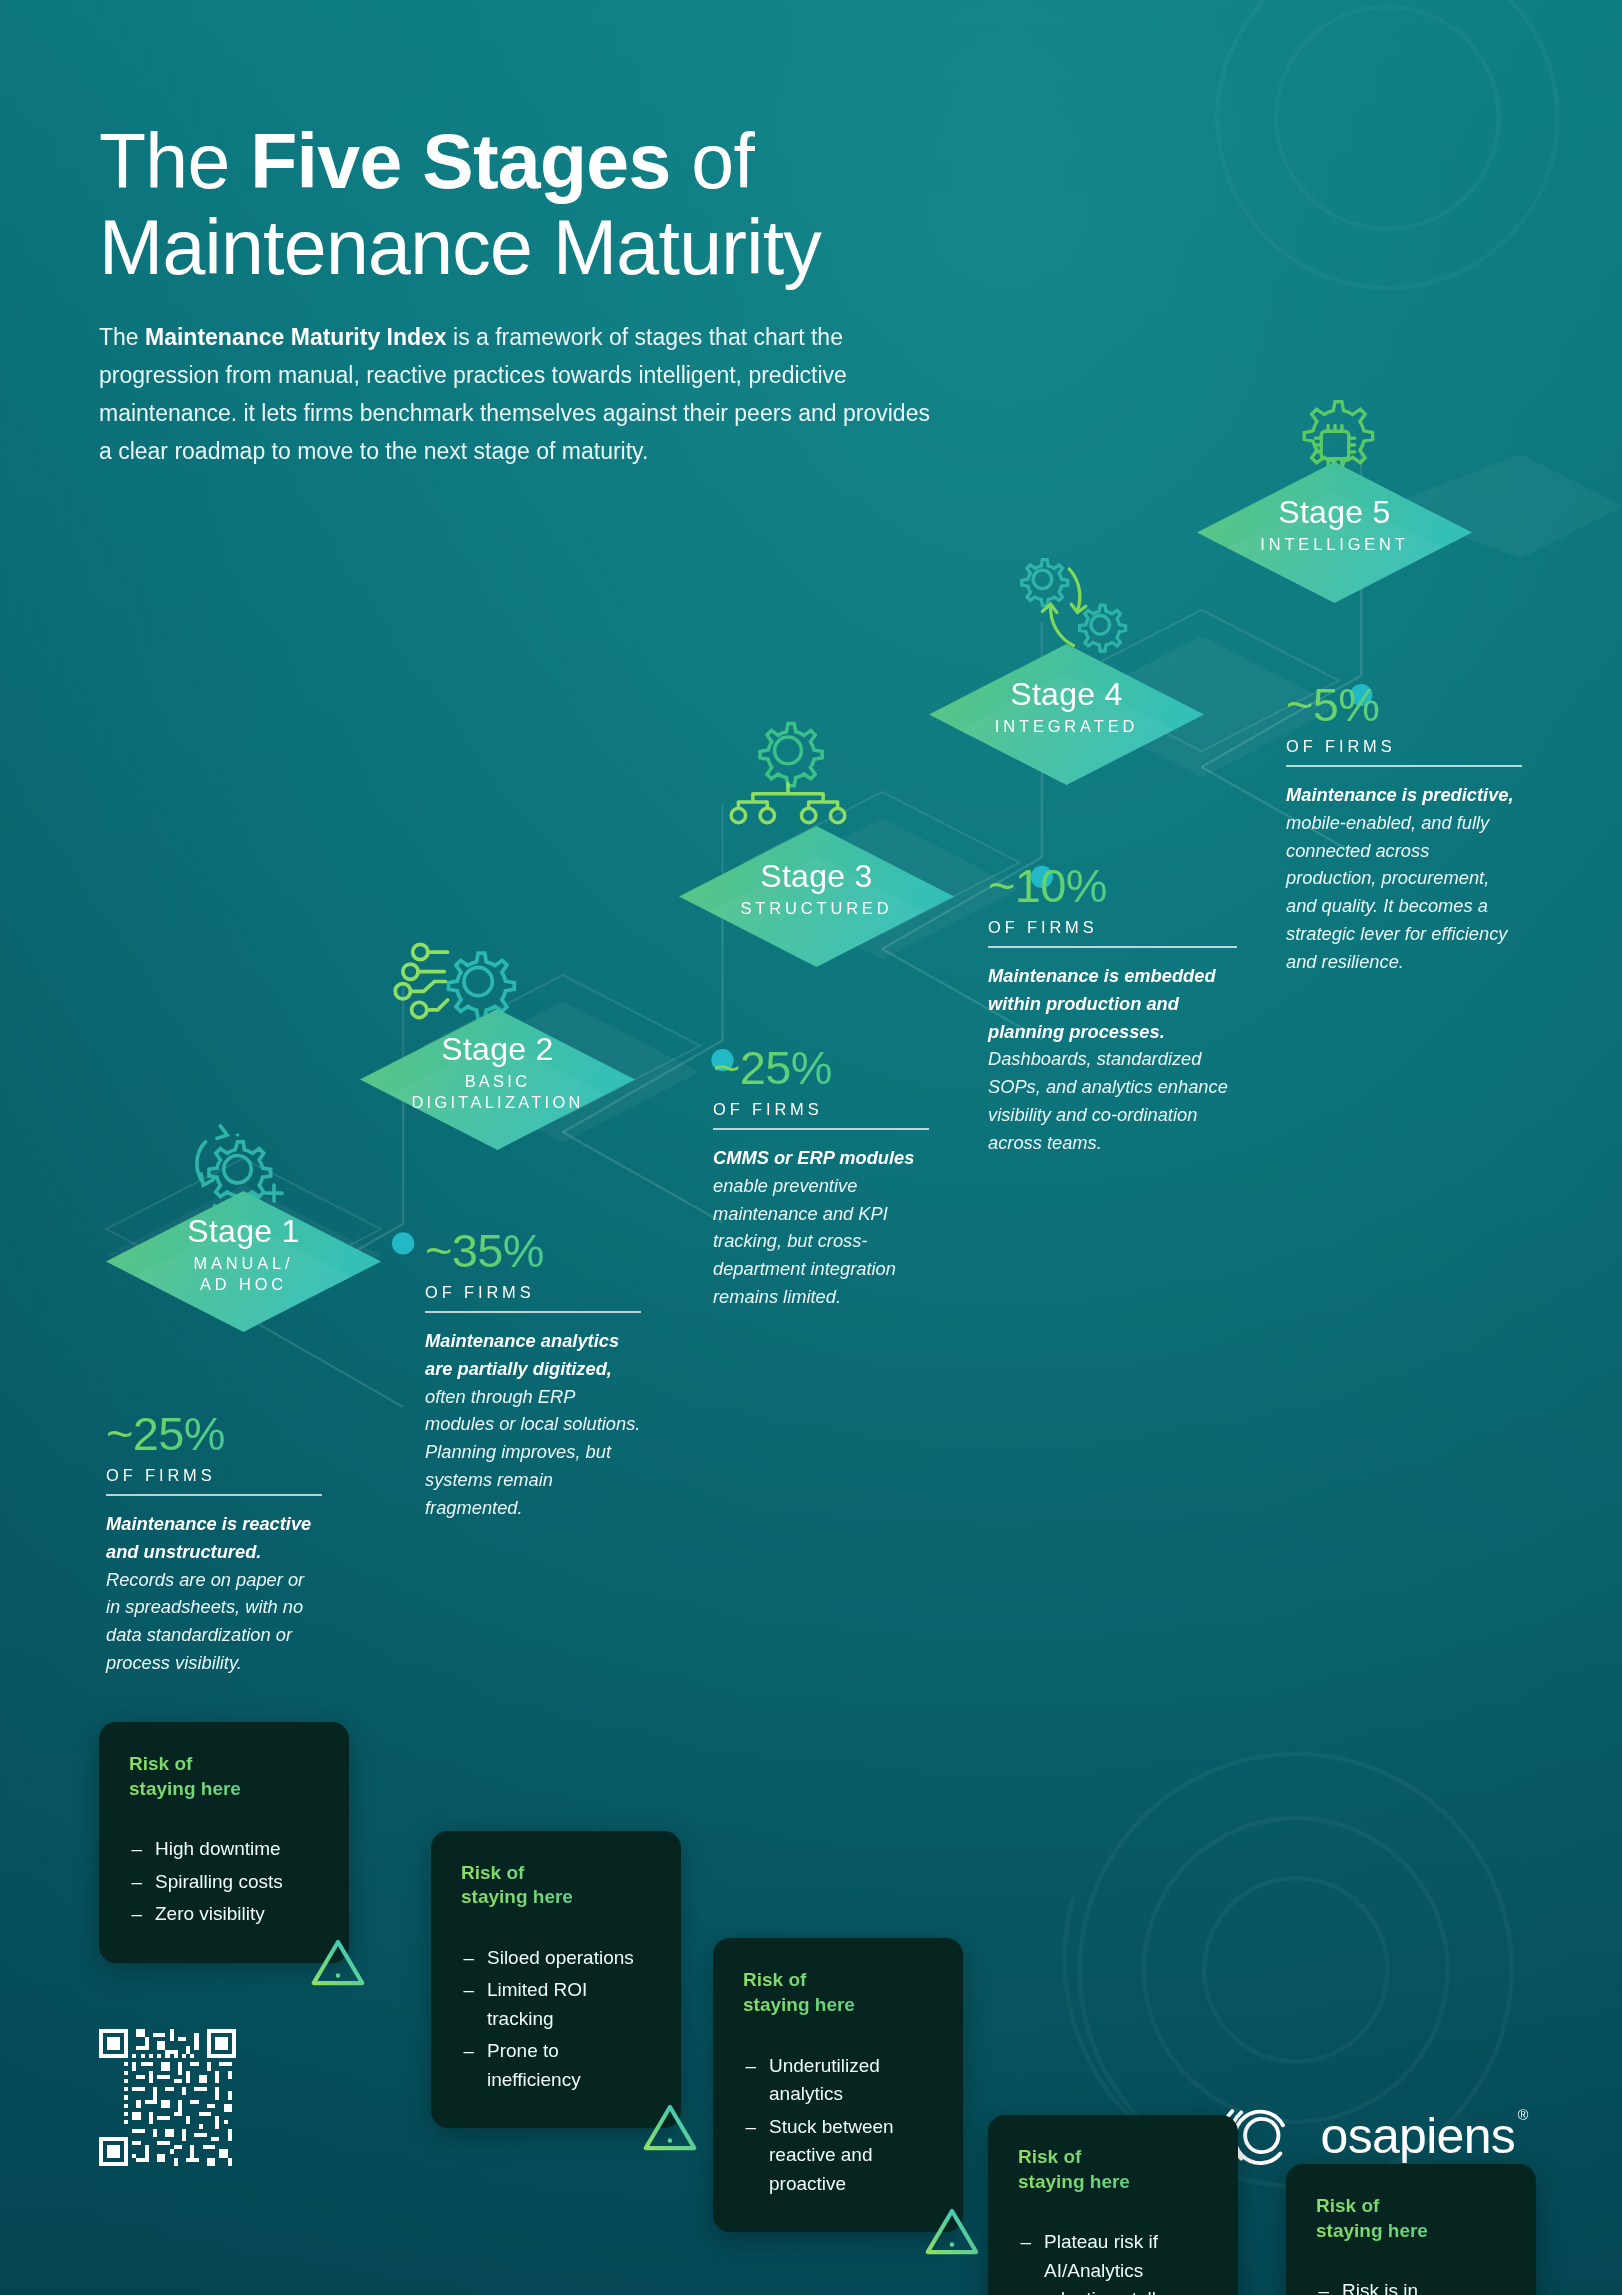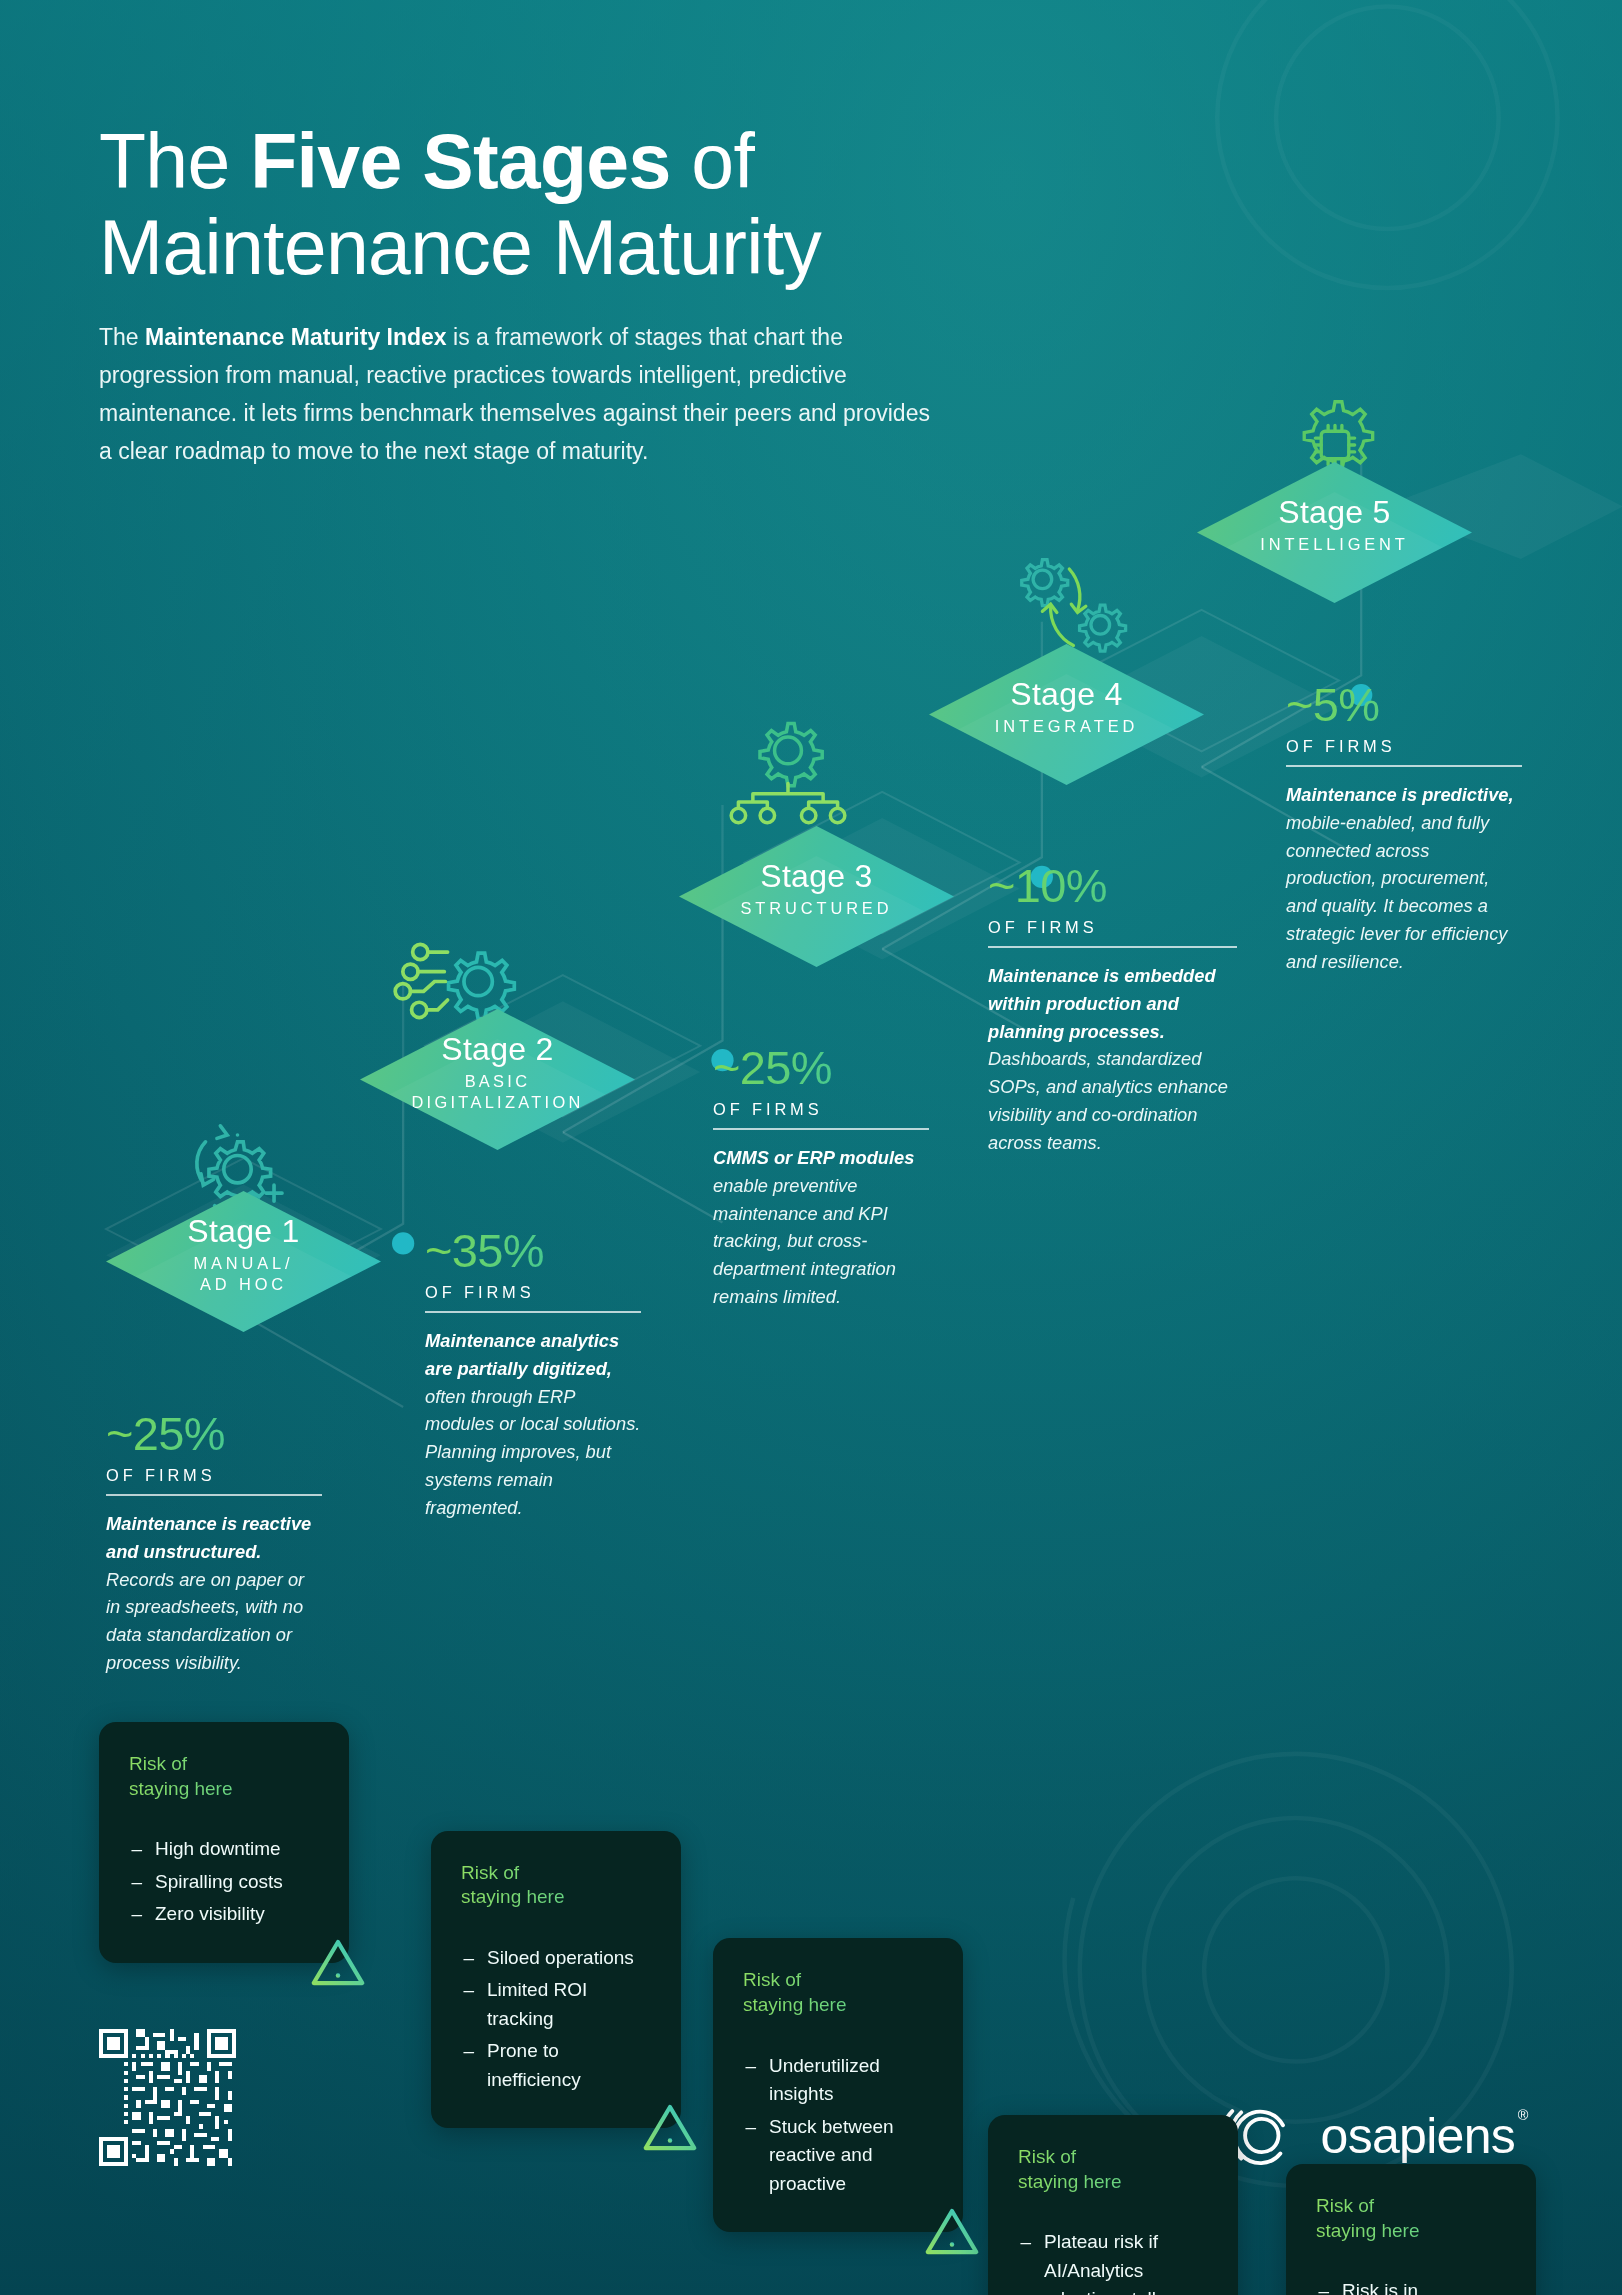--- a/index.html
+++ b/index.html
@@ -111,21 +111,21 @@
   .riskcard {
     position:relative;
     background:#062521;
     border-radius:17px;
     padding:30px 26px 34px 30px;
     box-shadow:0 6.5px 26px rgba(0,0,0,0.28);
   }
   .risk-title {
     font-size:19px;
     line-height:1.3;
-    font-weight:400;
+    font-weight:700;
     background:linear-gradient(100deg,#8ede63 0%,#46c99a 100%);
     -webkit-background-clip:text;
     background-clip:text;
     color:transparent;
     white-space:pre-line;
     margin-bottom:7.9px;
   }
   .risk-list { list-style:none;margin-top:34px; }
   .risk-list li {
     color:#f0fbfa;
@@ -422,21 +422,21 @@
   <div class="offirms">OF FIRMS</div>
   <div class="rule"></div>
   <div class="desc">
     <b>CMMS or ERP modules</b><span> enable preventive maintenance and KPI tracking, but cross-department integration remains limited.</span>
   </div>
 </div>
 <div class="stage riskcard" style="left:713px; top:1400px; width:250px;">
   <div class="risk-title">Risk of
 staying here</div>
   <ul class="risk-list">
-    <li>Underutilized insights</li>
+    <li>Underutilized analytics</li>
     <li>Stuck between reactive and proactive</li>
   </ul>
   <svg class="warn" viewBox="0 0 60 54">
     <path d="M30 5 L56 49 H4 Z" fill="none" stroke="url(#wg1)" stroke-width="4.5" stroke-linejoin="round"></path>
     <path d="M30 22 v12" stroke="url(#wg1)" stroke-width="4.5" stroke-linecap="round"></path>
     <circle cx="30" cy="41" r="2.4" fill="url(#wg1)"></circle>
   </svg>
 </div>
 
 <div class="stage" style="left:929px; top:644px; width:275px;">

